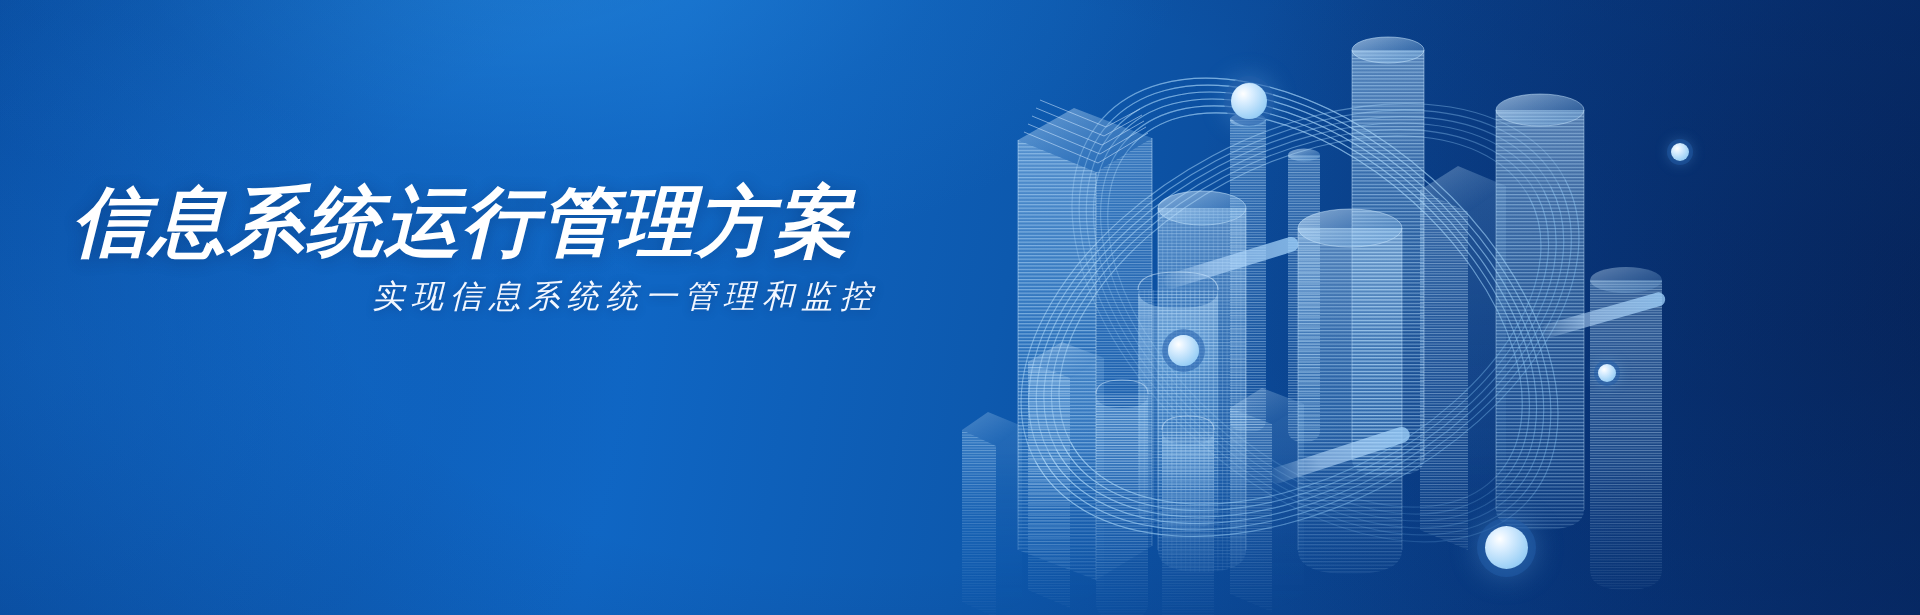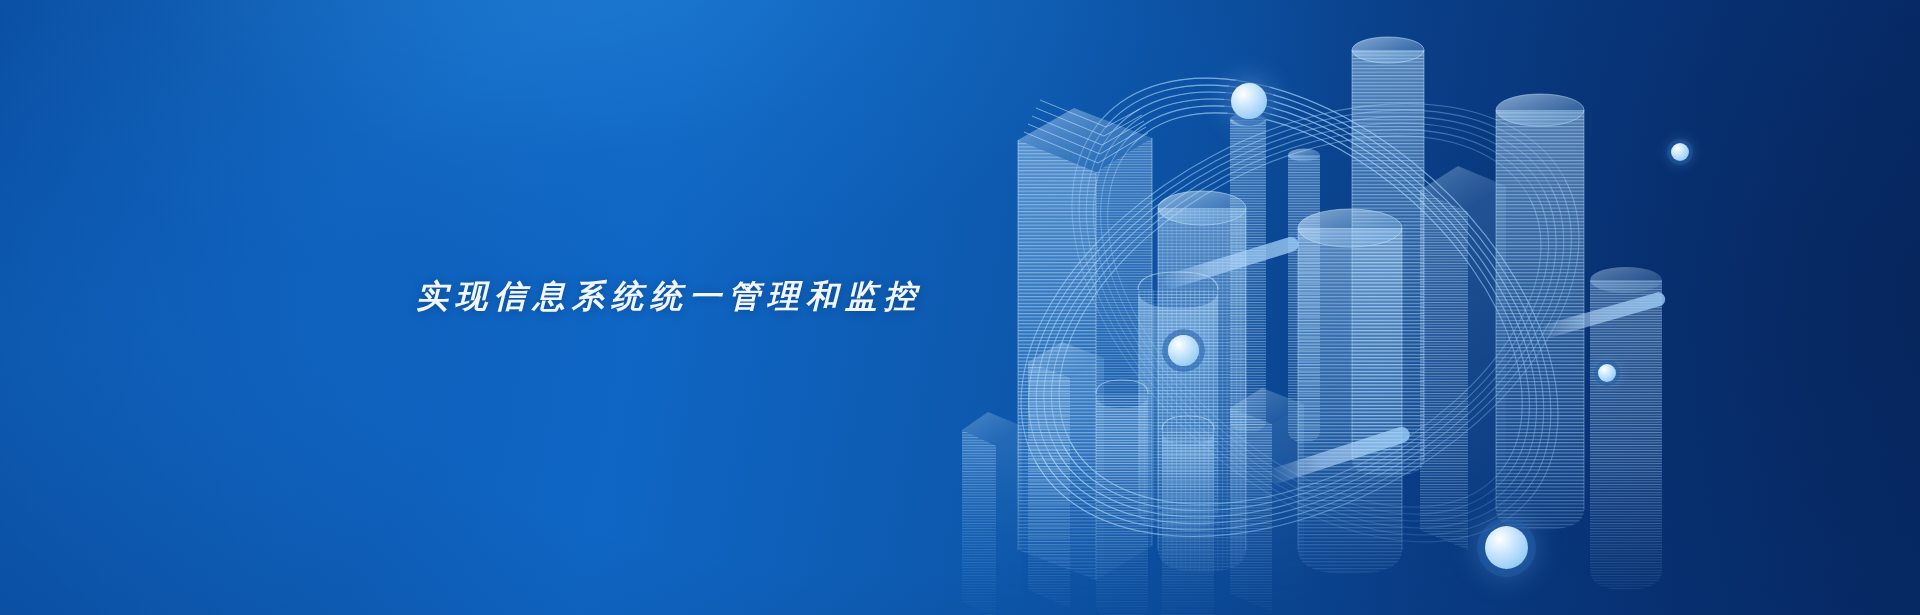--- a/index.html
+++ b/index.html
@@ -23,24 +23,23 @@
   
   .text-wrap{position:absolute;left:0;top:0;width:960px;height:615px;}
   .title{
     position:absolute;left:72px;top:182px;
     font-size:76px;line-height:1.06;font-weight:700;font-style:italic;
     color:#ffffff;letter-spacing:2px;white-space:nowrap;
     text-shadow:0 2px 16px rgba(2,26,72,.30);
   }
   .subtitle{
     position:absolute;left:372px;top:276px;
-    font-size:32px;line-height:1.25;font-weight:700;font-style:italic;
+    font-size:32px;line-height:1.25;font-weight:400;font-style:italic;
     color:#f2f7ff;letter-spacing:7px;white-space:nowrap;
     text-shadow:0 1px 10px rgba(2,26,72,.35);
-    margin-left:44px;
   }
 
   
   .art{position:absolute;left:900px;top:-10px;width:1020px;height:640px;}
   .art svg{position:absolute;inset:0;width:100%;height:100%;display:block;}
 
   
   .dot{position:absolute;border-radius:50%;}
   .dot .core{position:absolute;inset:0;border-radius:50%;
     background:radial-gradient(circle at 34% 30%, #ffffff 0%, #dcefff 24%, #a8d6f8 62%, #79bdf0 100%);}
@@ -283,16 +282,17 @@
       <span class="core"></span>
     </div>
 
     <div class="dot" style="left:585px;top:536px;width:43px;height:43px;
                 box-shadow:0 0 0 8px rgba(34,92,168,.55), 0 0 30px 7px rgba(120,190,245,.32);">
       <span class="core"></span>
     </div>
   </div>
 
   <div class="text-wrap">
+    <div class="title">信息系统运行管理方案</div>
     <div class="subtitle">实现信息系统统一管理和监控</div>
   </div>
 
 </div>
 
 </body></html>

